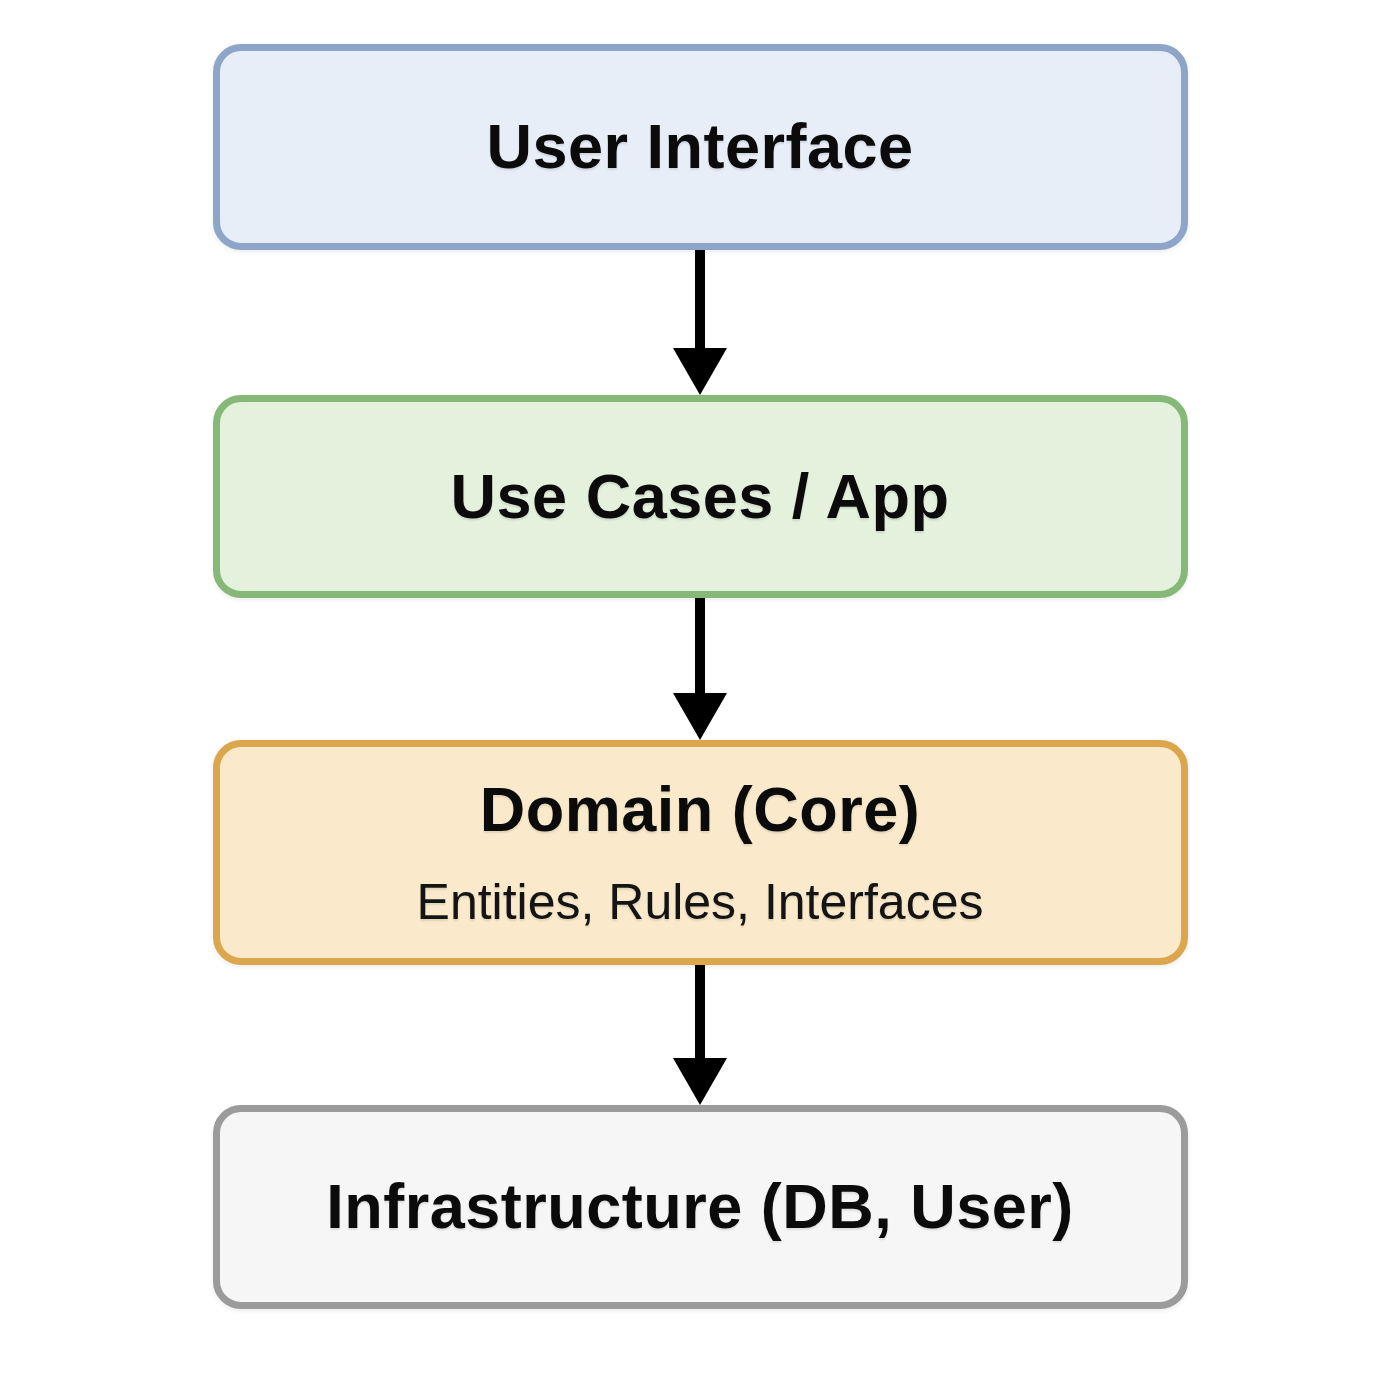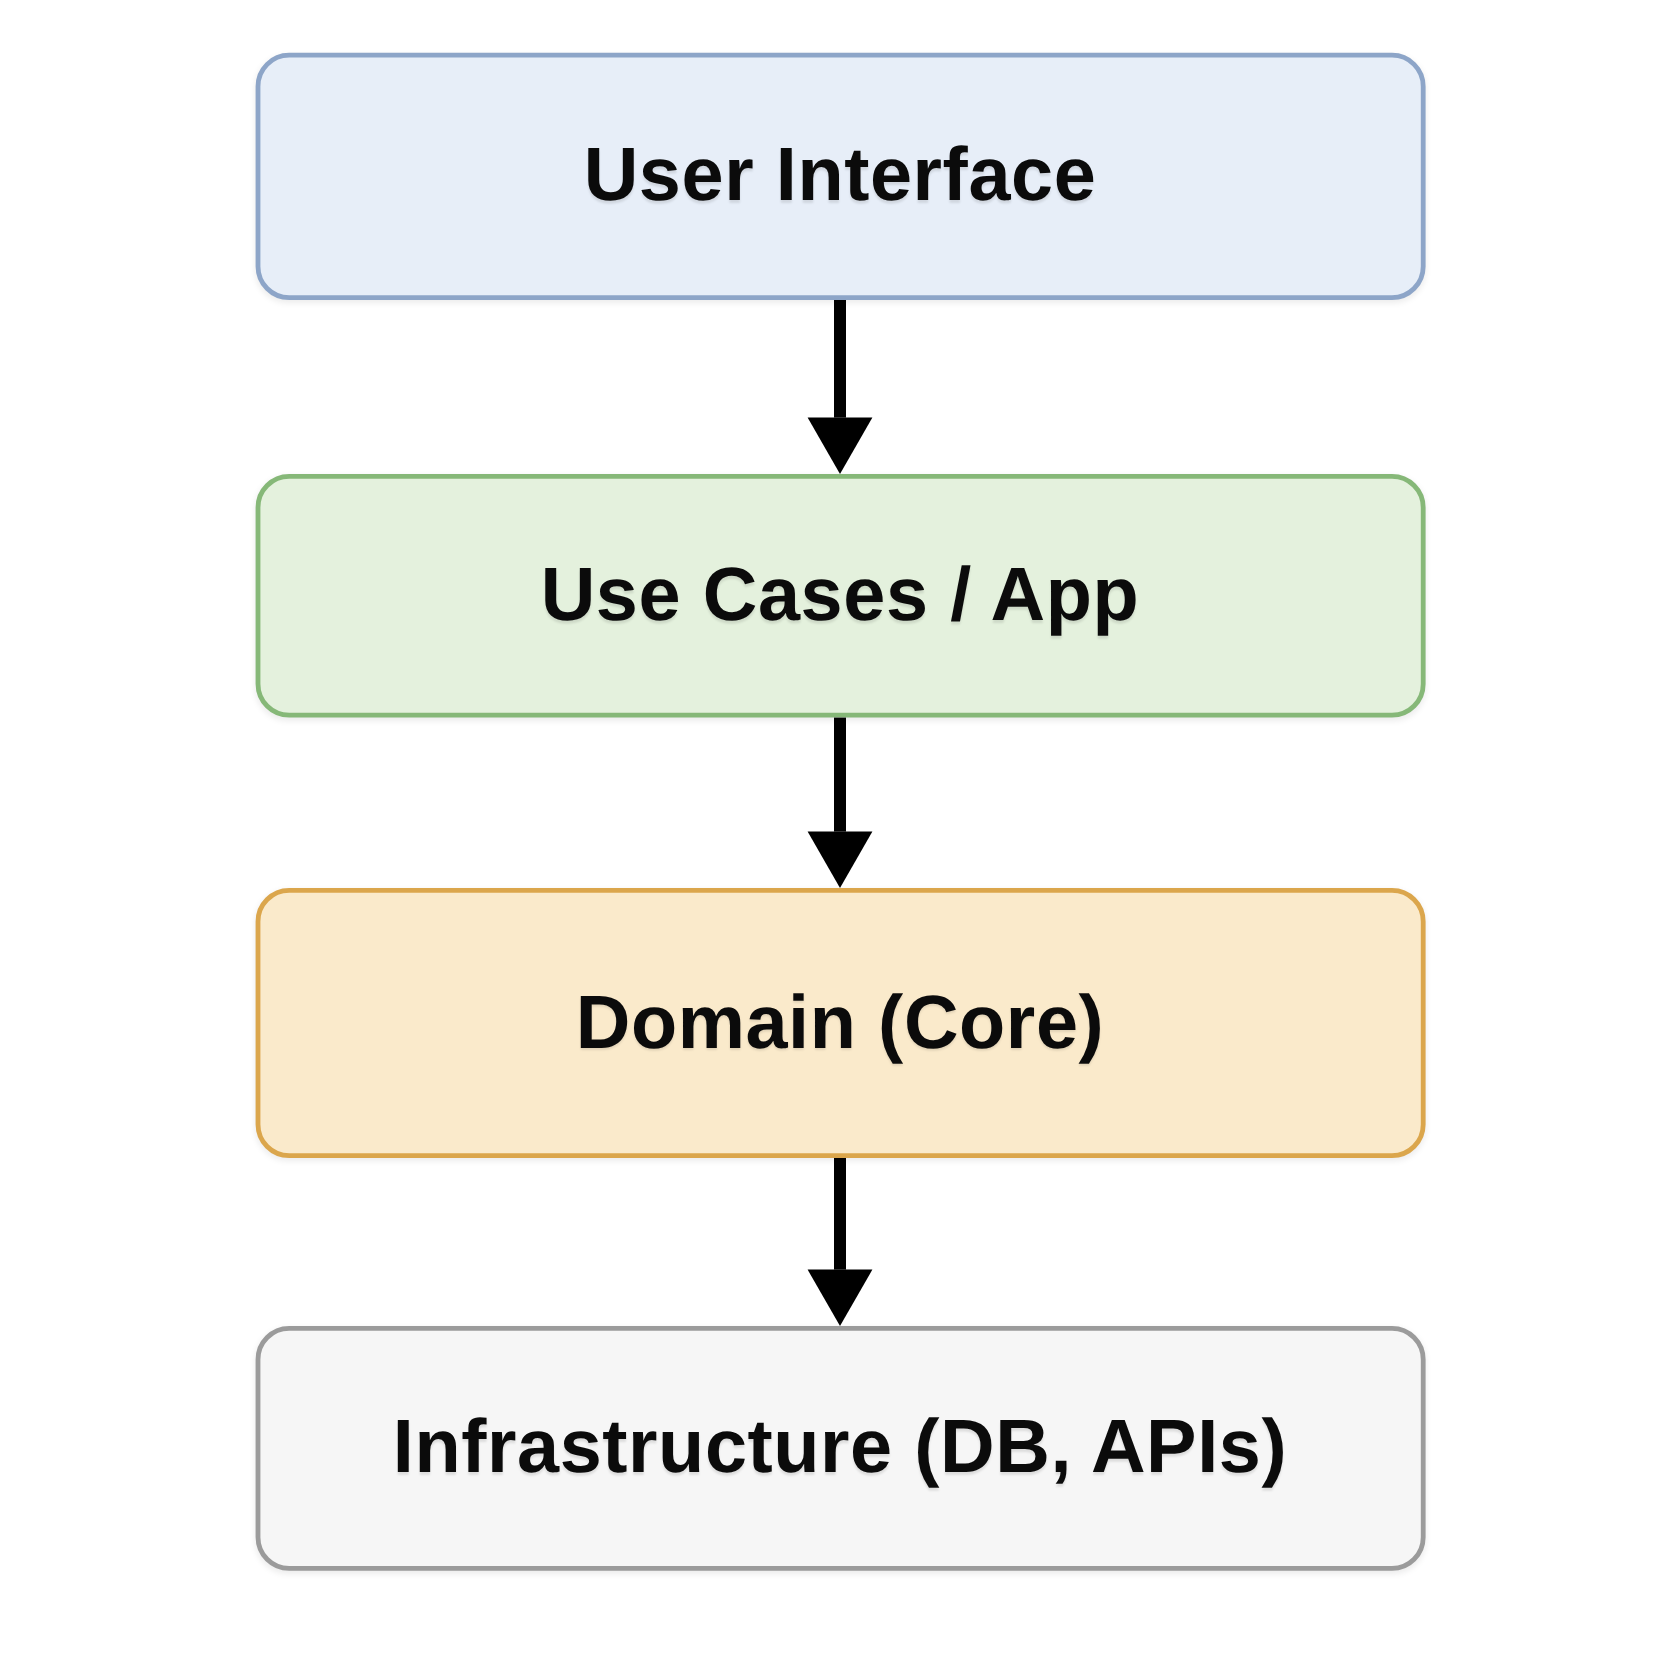--- a/index.html
+++ b/index.html
@@ -15,21 +15,21 @@
     display: flex;
     flex-direction: column;
     align-items: center;
     padding-top: 44px;
     box-sizing: border-box;
     font-family: "Liberation Sans", sans-serif;
   }
   .node {
     width: 975px;
     box-sizing: border-box;
-    border: 4px solid #0ea5e9;
+    border: 7px solid #0ea5e9;
     border-radius: 28px;
     display: flex;
     flex-direction: column;
     align-items: center;
     justify-content: center;
     box-shadow: 0 2px 5px rgba(0,0,0,0.08);
     flex-shrink: 0;
   }
   .node-ui     { height: 206px; }
   .node-app    { height: 203px; }
@@ -94,24 +94,25 @@
     <div class="node-label">Use Cases / App</div>
   </div>
 
   <div class="arrow arrow-2">
     <div class="arrow-shaft" style="background: rgb(0, 0, 0);"></div>
     <div class="arrow-head" style="border-top-color: rgb(0, 0, 0);"></div>
   </div>
 
   <div class="node node-domain" style="background: rgb(250, 234, 203); border-color: rgb(219, 166, 76);">
     <div class="node-label">Domain (Core)</div>
+    <div class="node-sublabel">Entities, Rules, Interfaces</div>
   </div>
 
   <div class="arrow arrow-3">
     <div class="arrow-shaft" style="background: rgb(0, 0, 0);"></div>
     <div class="arrow-head" style="border-top-color: rgb(0, 0, 0);"></div>
   </div>
 
   <div class="node node-infra" style="background: rgb(246, 246, 246); border-color: rgb(155, 155, 155);">
-    <div class="node-label">Infrastructure (DB, APIs)</div>
+    <div class="node-label">Infrastructure (DB, User)</div>
   </div>
 
 </div>
 
 </body></html>

